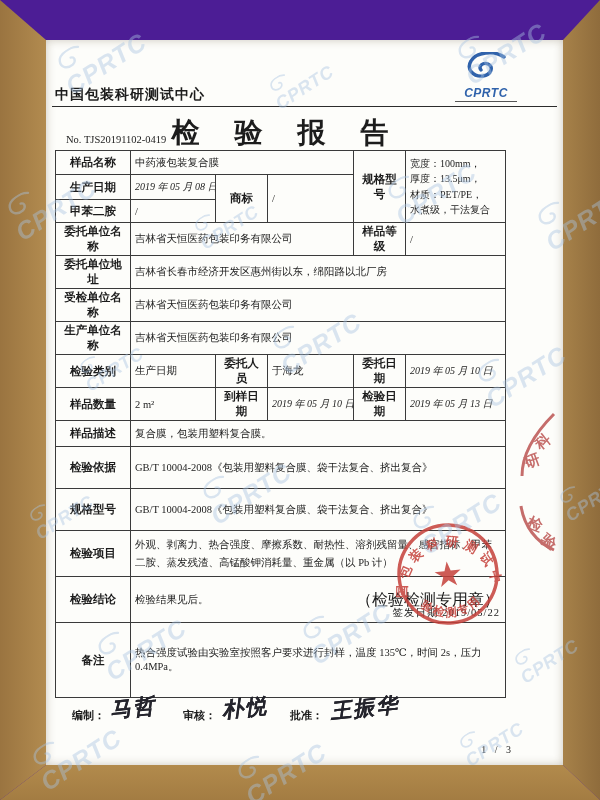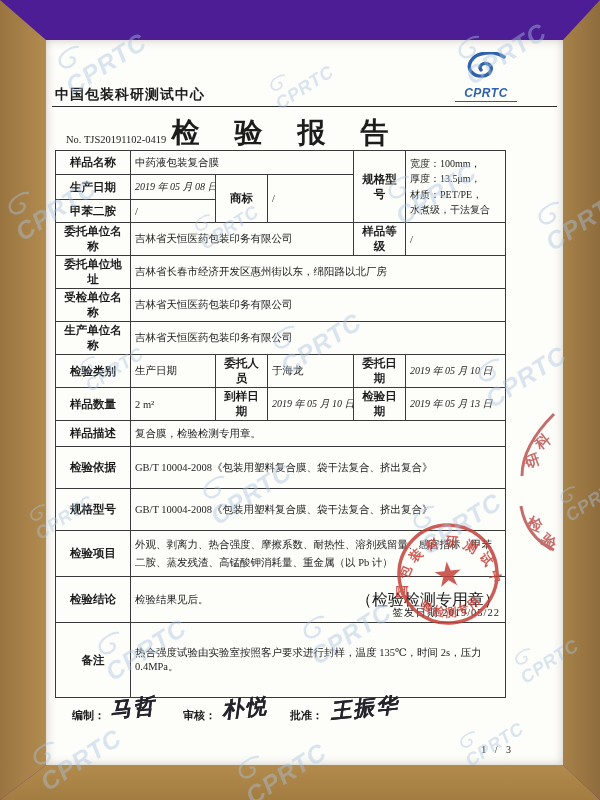--- a/index.html
+++ b/index.html
@@ -137,21 +137,21 @@
       <tr style="height:28px">
         <td class="lb">样品数量</td>
         <td class="v">2 m²</td>
         <td class="lb">到样日期</td>
         <td class="v dt">2019 年 05 月 10 日</td>
         <td class="lb">检验日期</td>
         <td class="v dt">2019 年 05 月 13 日</td>
       </tr>
       <tr style="height:26px">
         <td class="lb">样品描述</td>
-        <td class="v" colspan="5">复合膜，检验检测专用章。</td>
+        <td class="v" colspan="5">复合膜，包装用塑料复合膜。</td>
       </tr>
       <tr style="height:42px">
         <td class="lb">检验依据</td>
         <td class="v top" colspan="5">GB/T 10004-2008《包装用塑料复合膜、袋干法复合、挤出复合》</td>
       </tr>
       <tr style="height:42px">
         <td class="lb">规格型号</td>
         <td class="v top" colspan="5">GB/T 10004-2008《包装用塑料复合膜、袋干法复合、挤出复合》</td>
       </tr>
       <tr style="height:46px">

